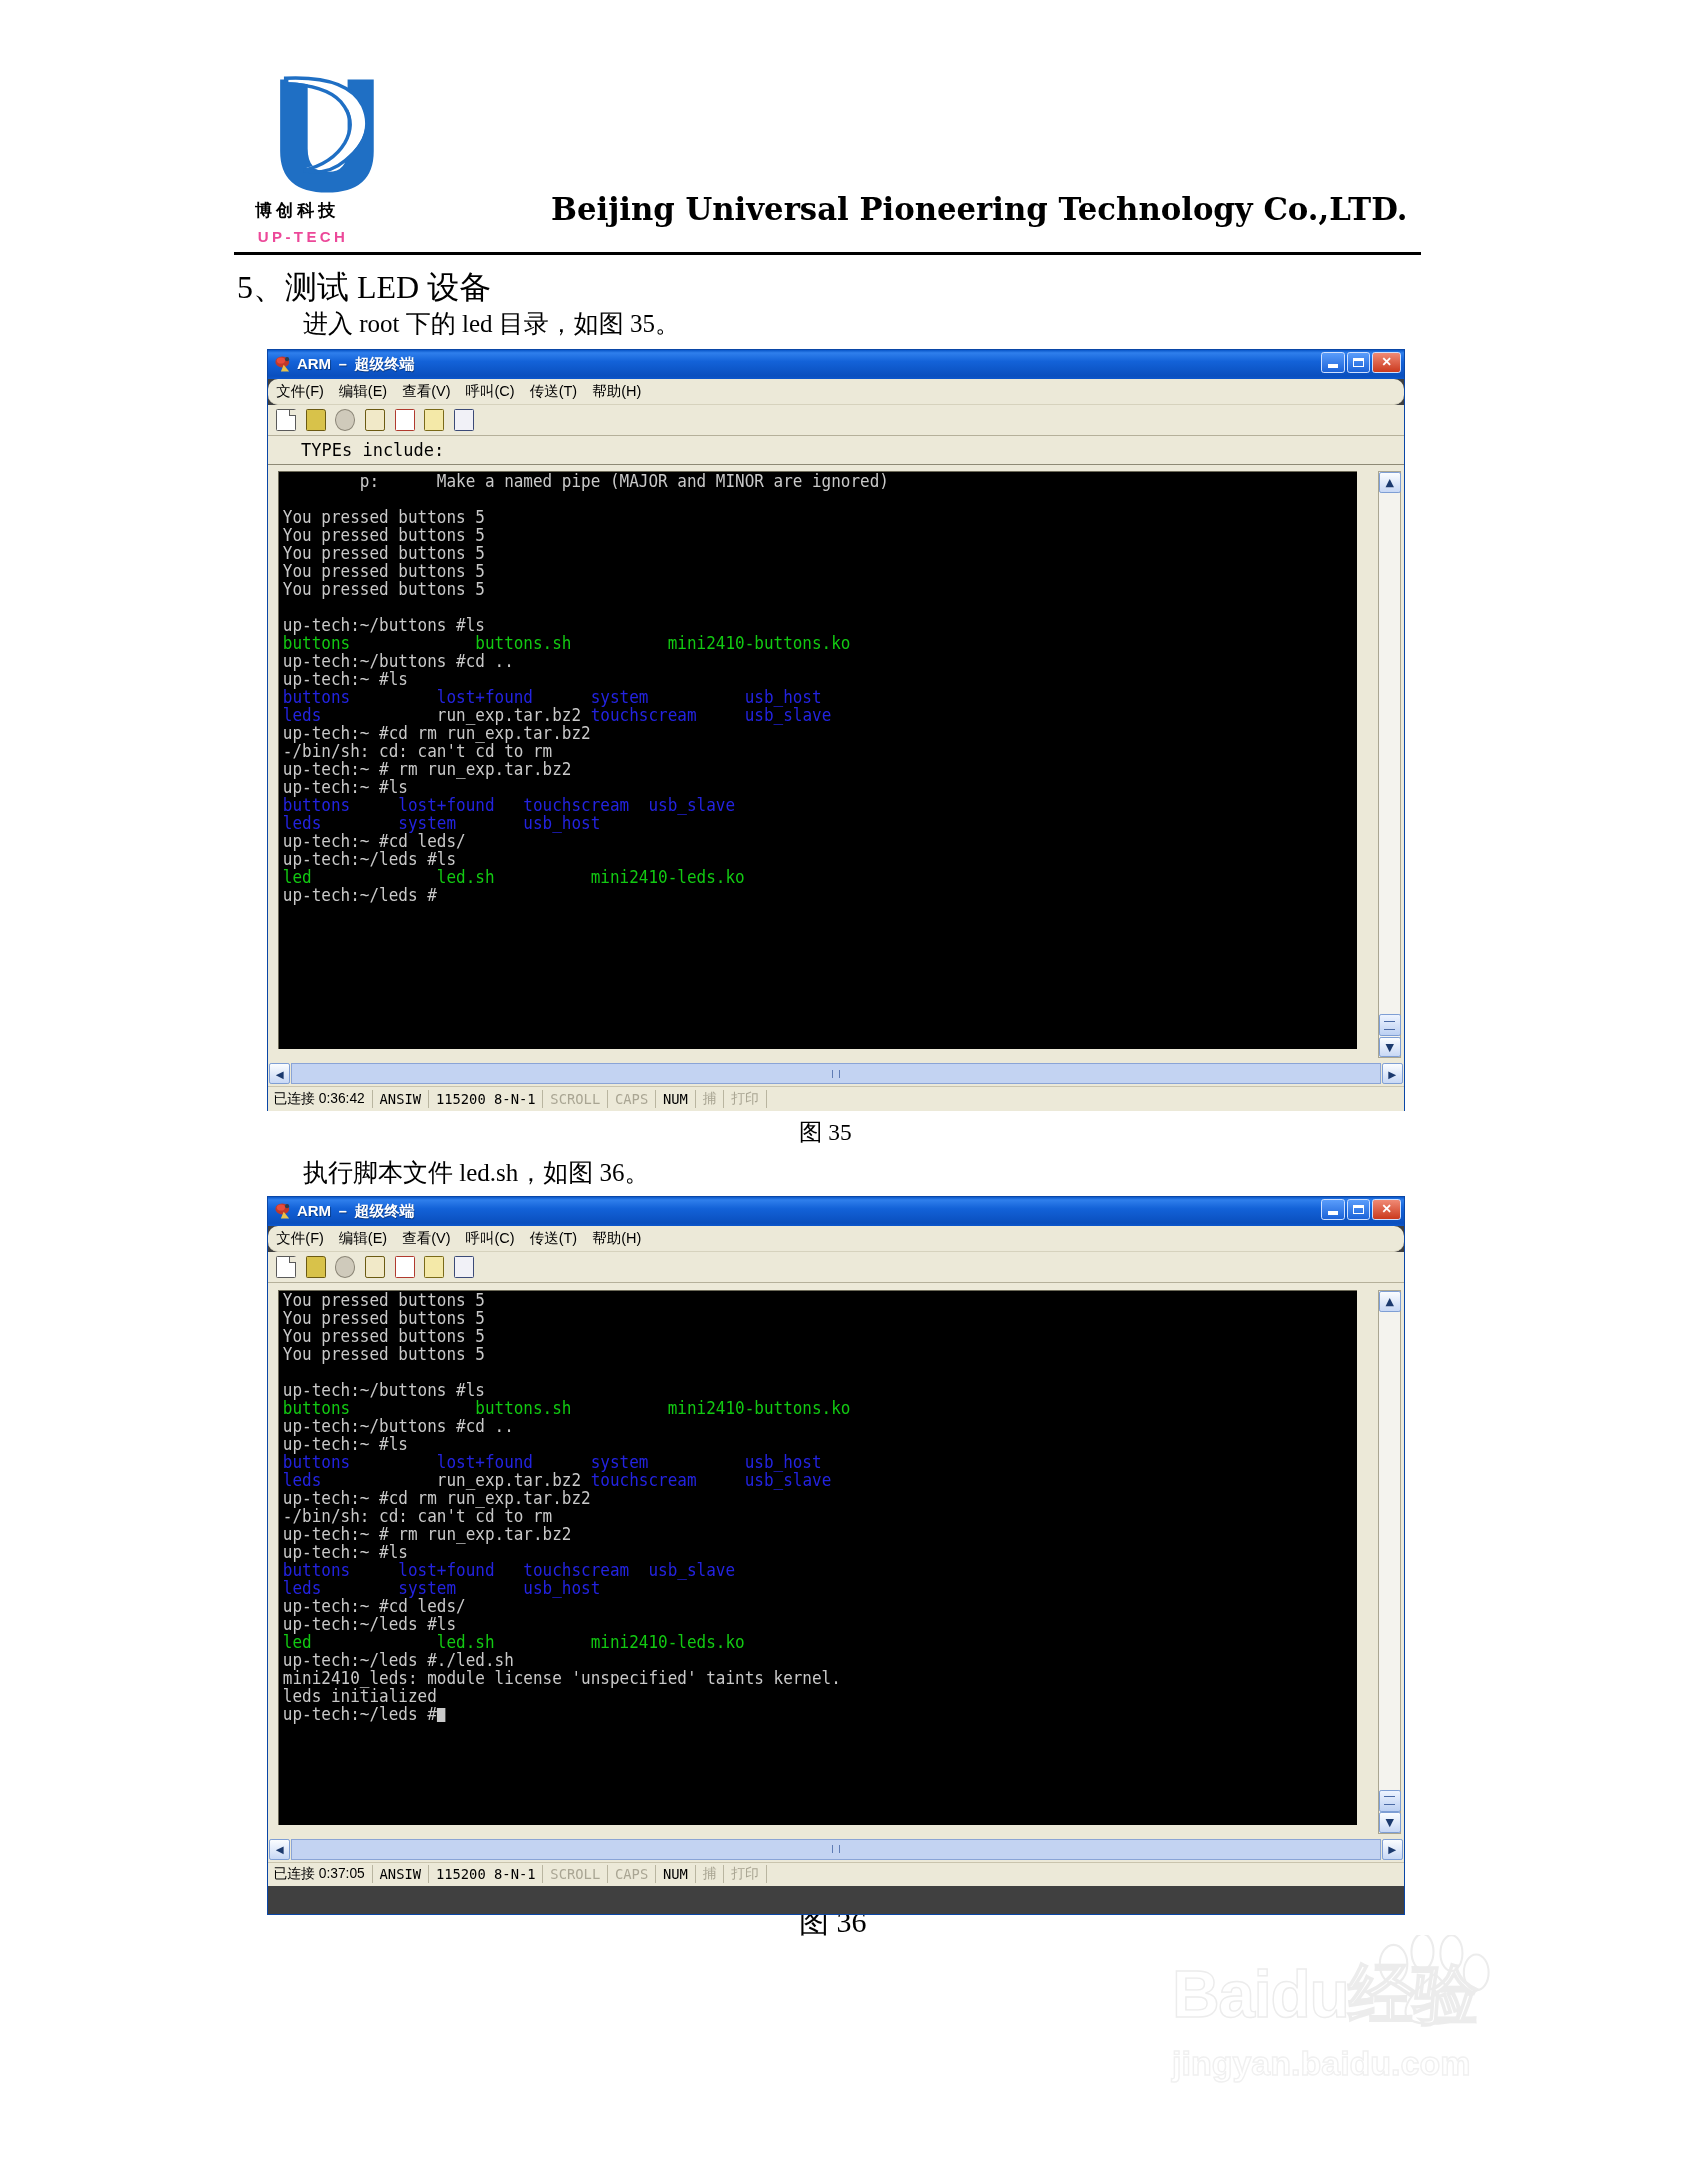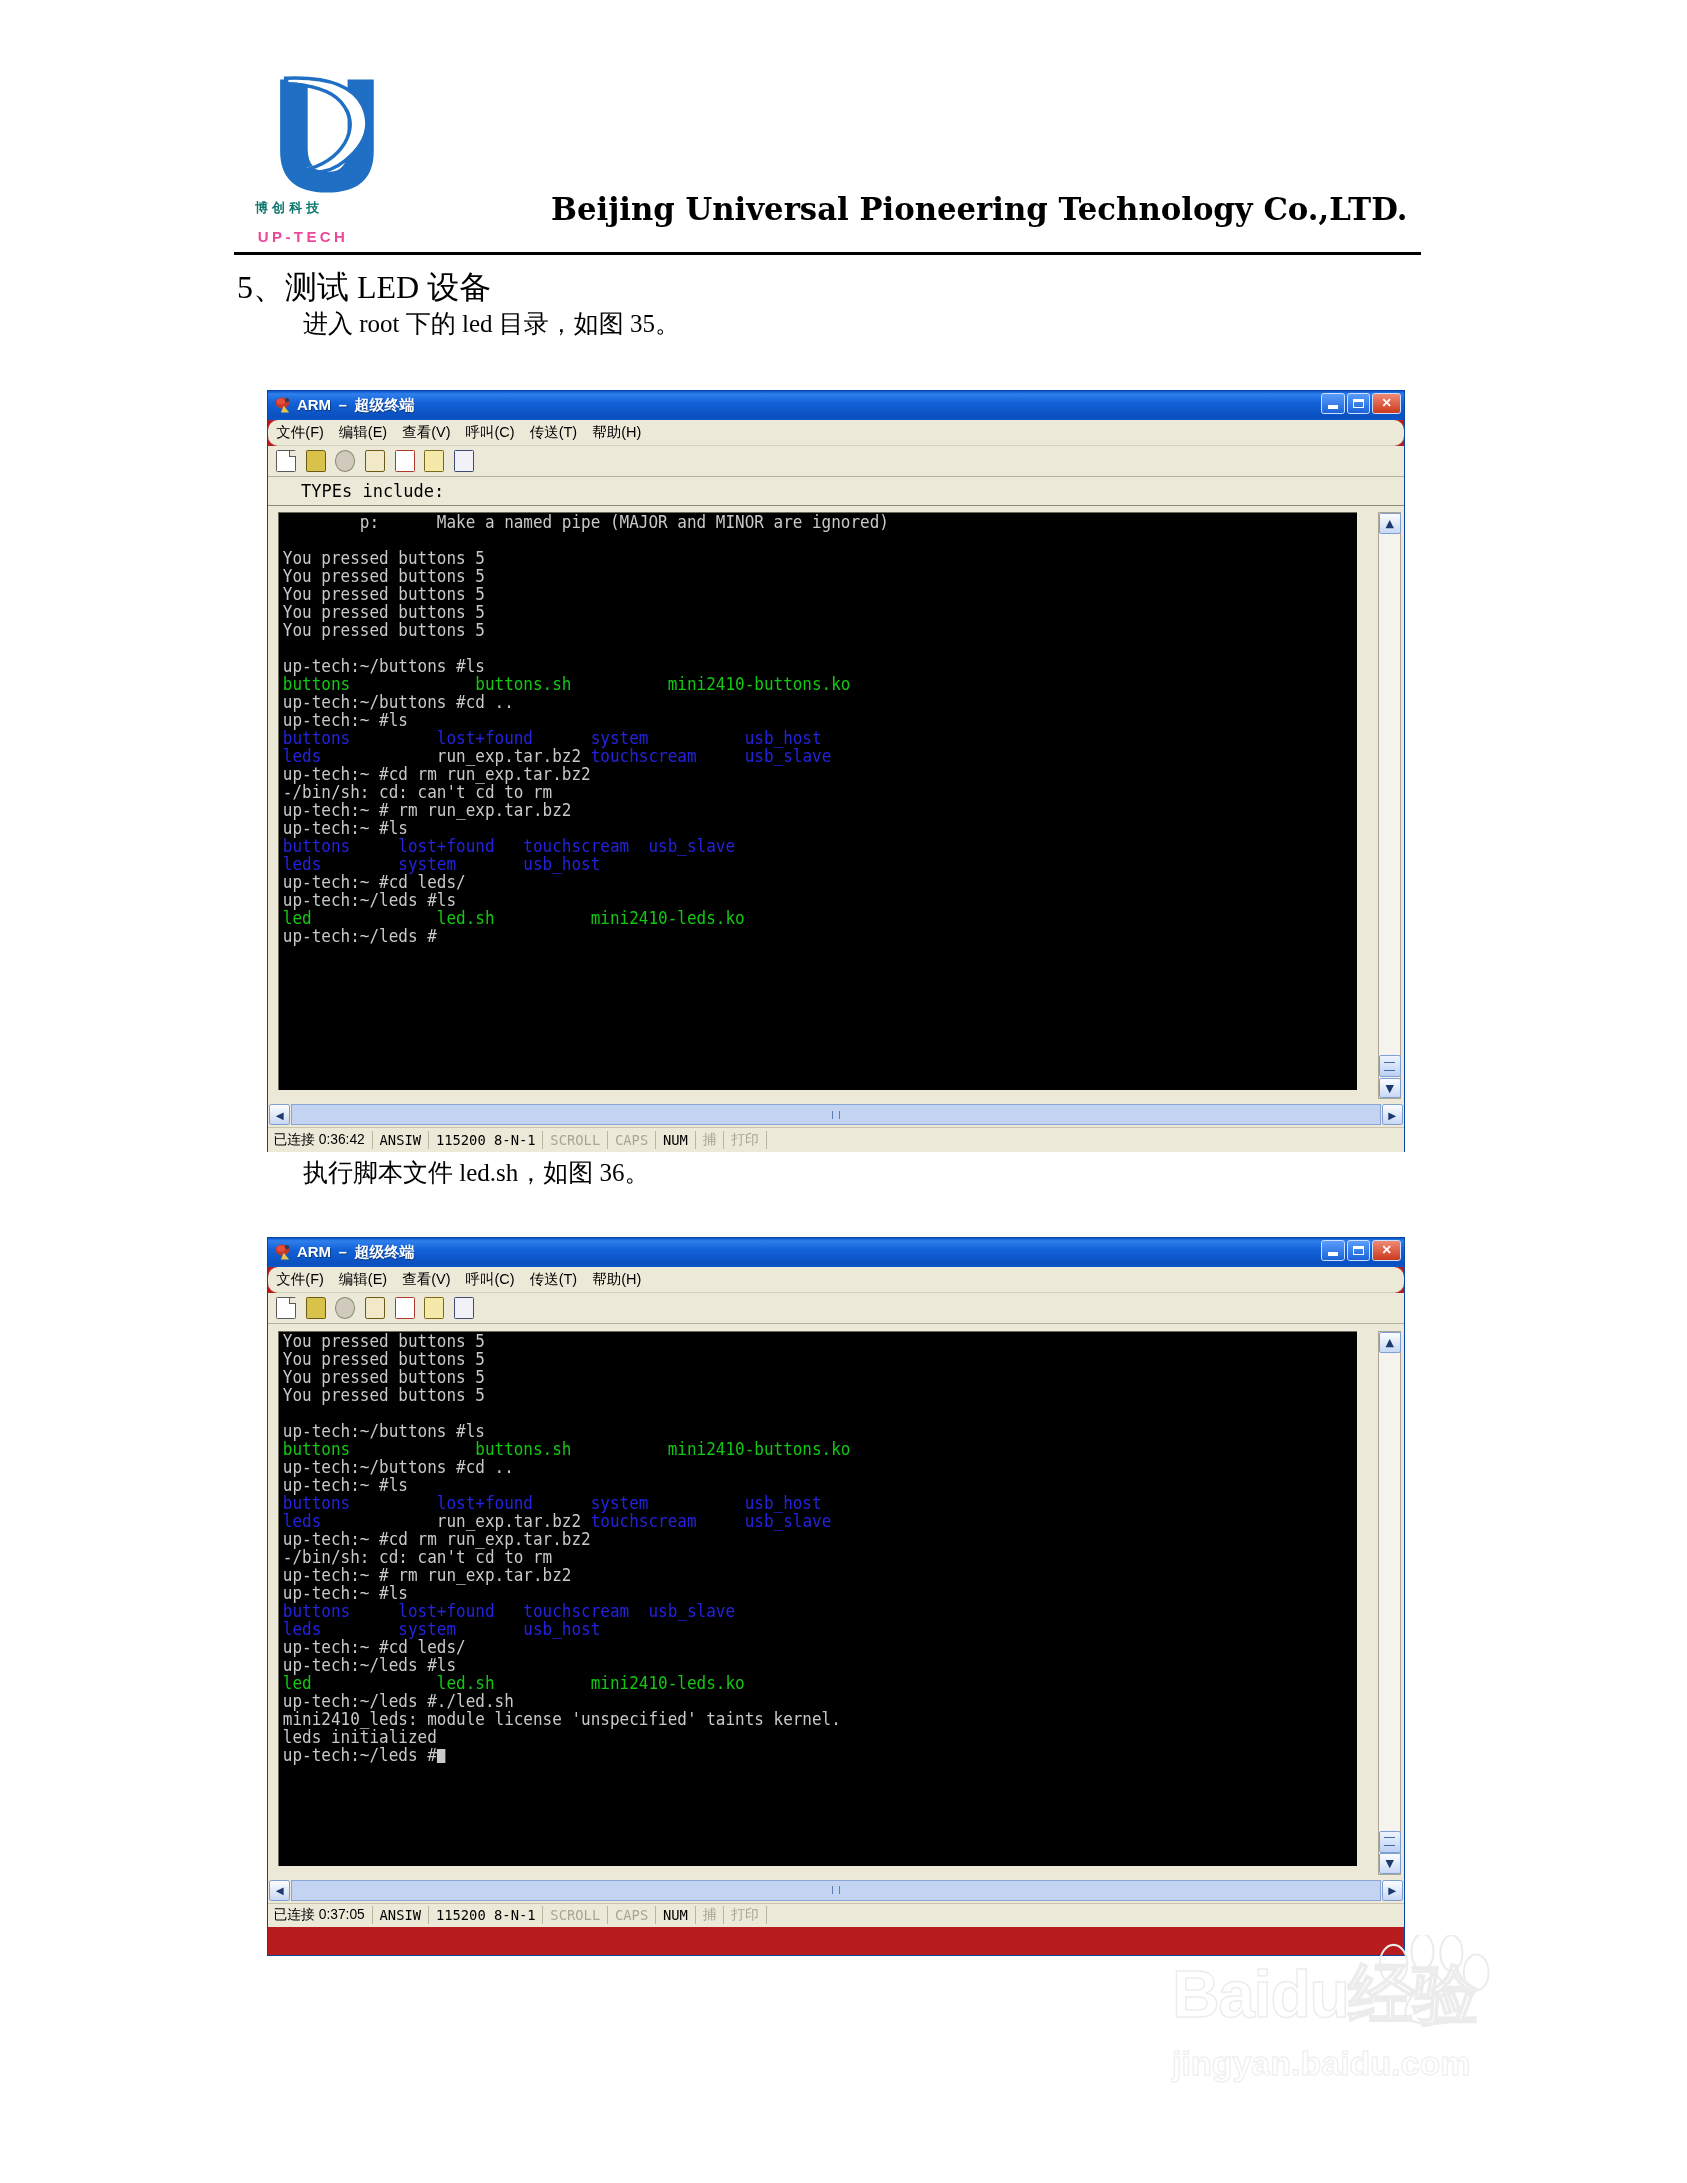--- a/index.html
+++ b/index.html
@@ -14,21 +14,21 @@
   .header{
     position:absolute; left:0; top:0; width:1687px; height:269px;
   }
   .logo-box{
     position:absolute; left:255px; top:74px; width:159px; height:179px;
   }
   .logo-mark{ position:absolute; left:9.6px; top:0px; width:117px; height:124px; }
   .logo-cn{
     position:absolute; left:0px; top:125px; width:138px;
     font-family:"Liberation Sans", sans-serif;
-    font-weight:bold; font-size:13px; color:#0f766e; letter-spacing:4.1px;
+    font-weight:bold; font-size:17px; color:#000000; letter-spacing:4.1px;
     white-space:nowrap;
   }
   .logo-en{
     position:absolute; left:2.8px; top:154px; width:138px;
     font-family:"Liberation Sans", sans-serif;
     font-weight:bold; font-size:15px; color:#ec4899; letter-spacing:3.4px;
     white-space:nowrap;
   }
   .logo-underline{
     position:absolute; left:0px; top:178px; width:143px; height:2.1px; background:#1b62b0;
@@ -60,24 +60,23 @@
     position:absolute; left:799px; top:1116px;
     font-size:23.4px; color:#000; white-space:nowrap;
   }
   .fig-cap2{
     position:absolute; left:799px; top:1902px;
     font-size:30px; color:#000; white-space:nowrap;
   }
   
   .hterm{
     position:absolute;
-    background:#b91c1c;
+    background:#404040;
     border:0.7px solid #0a46a6;
     box-sizing:border-box;
-    margin-top:41px;
   }
   .titlebar{
     position:relative;
     height:29px;
     background:linear-gradient(to bottom,#0a57c9 0%,#2f7fec 10%,#1362d8 40%,#0a4fbe 90%,#0d57cc 100%);
     display:flex; align-items:center;
     padding-left:5.5px;
   }
   .title-icon{
     width:19.3px;height:19.3px;margin-right:4.1px;flex:none;position:relative;

